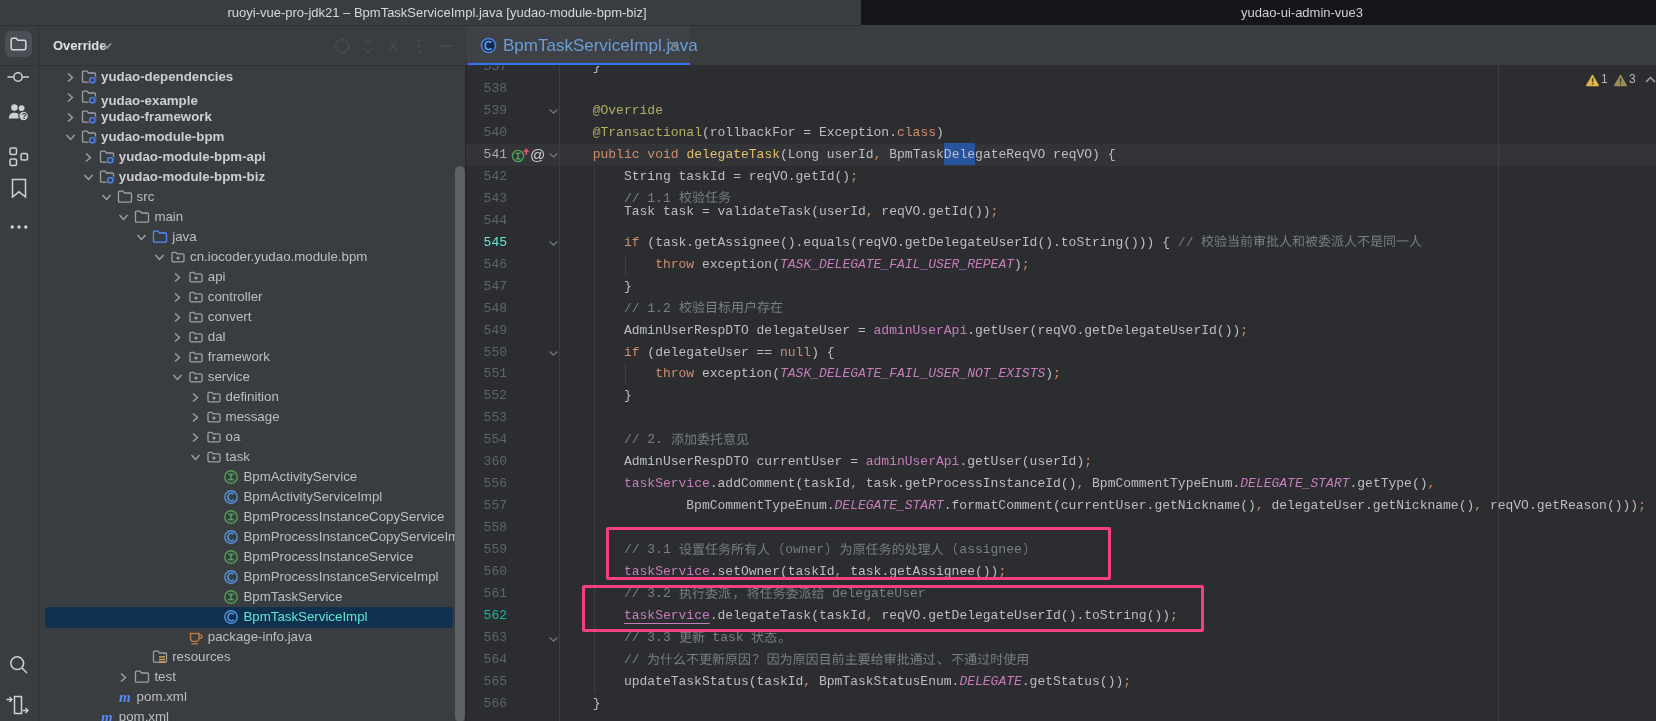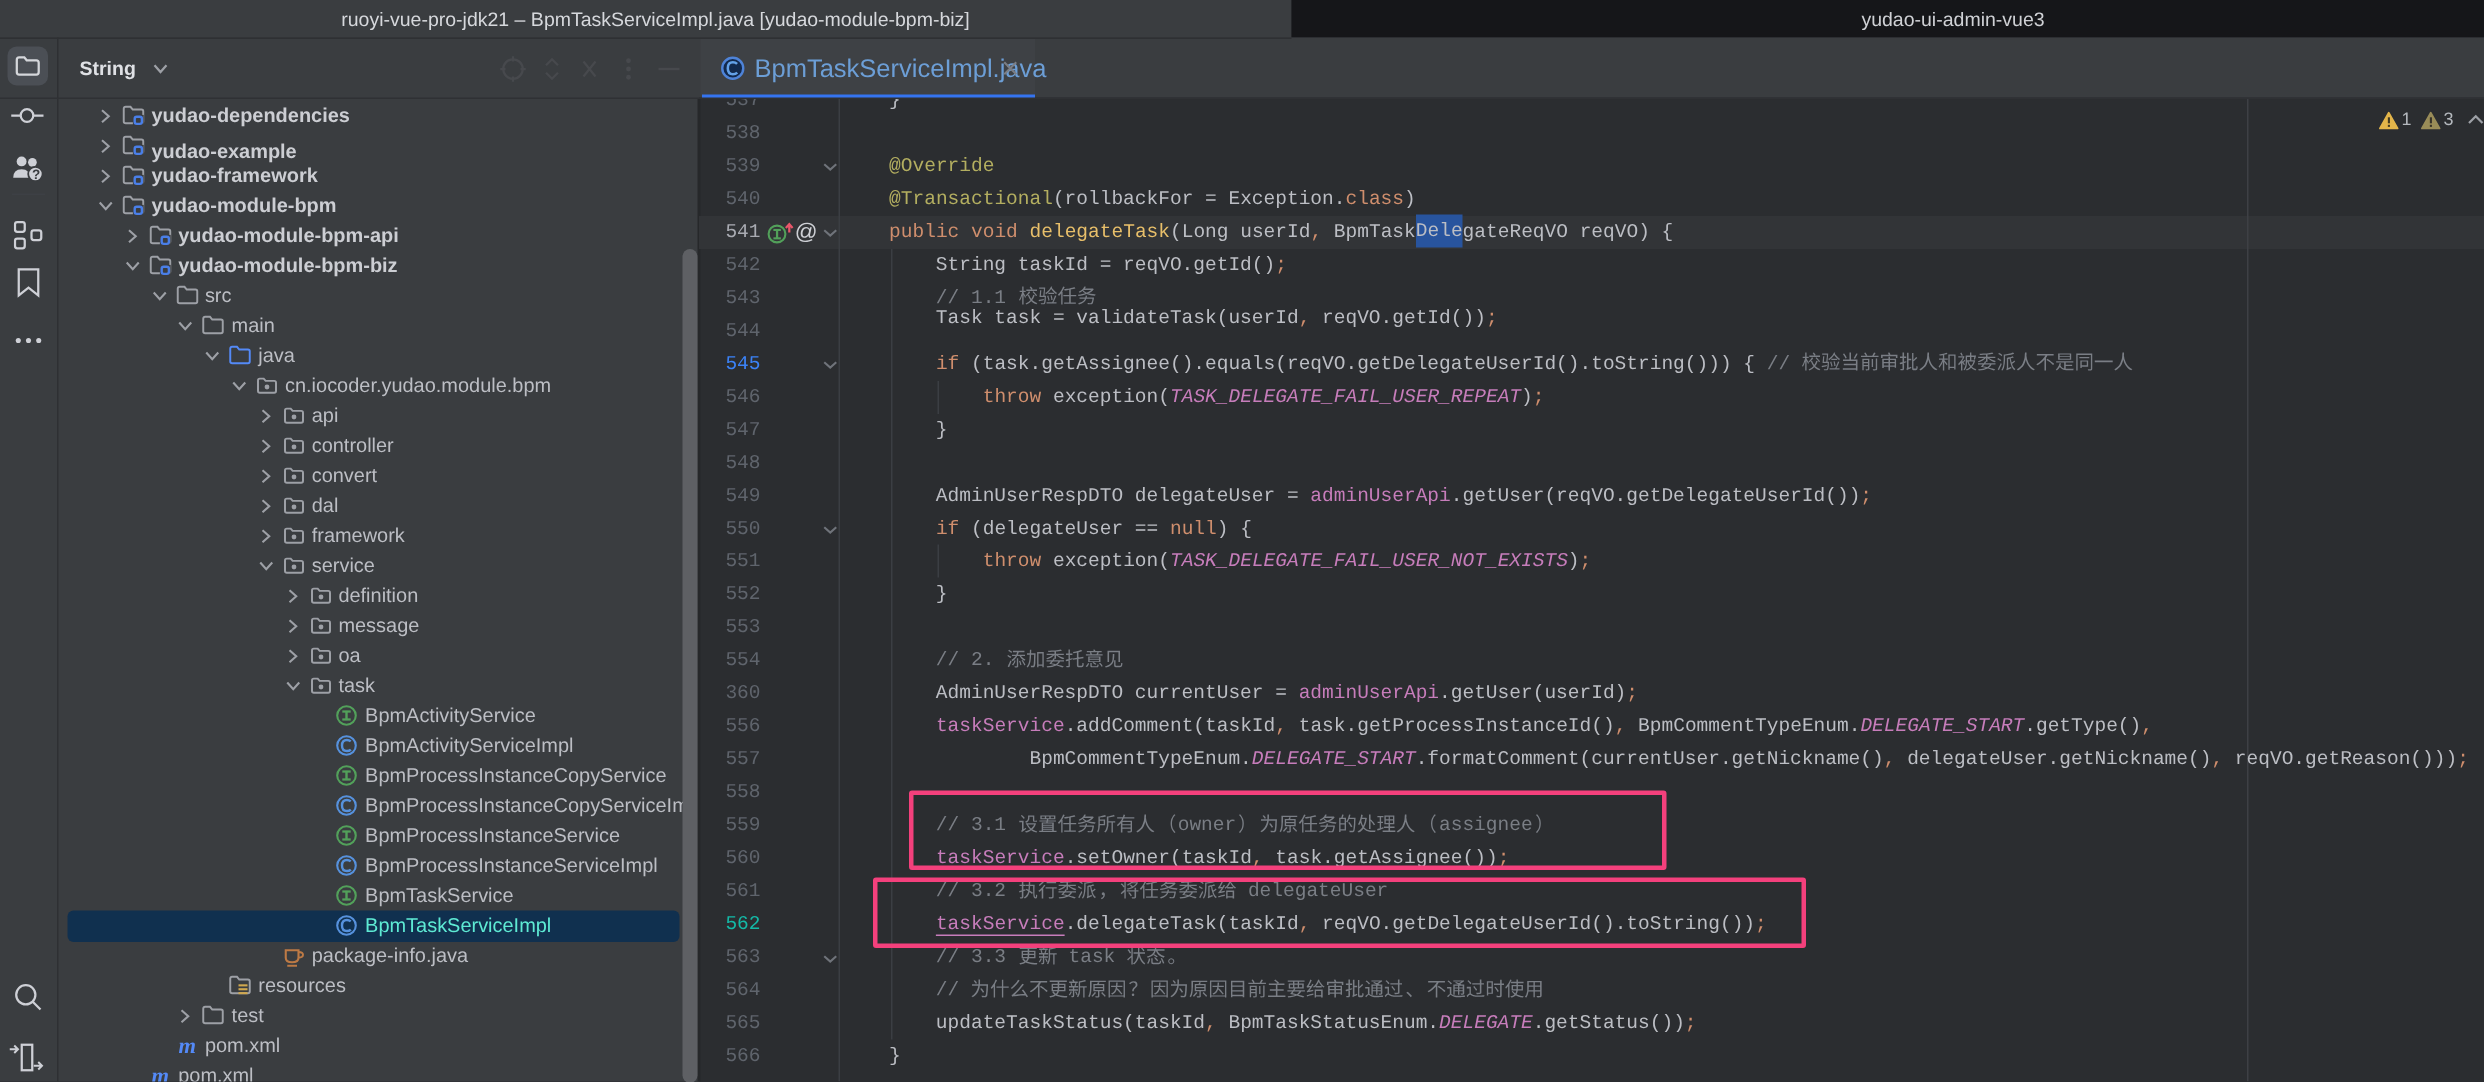--- a/index.html
+++ b/index.html
@@ -140,21 +140,21 @@
   </svg>
 <svg class="abs" style="left:9px;top:655px" width="20" height="20" viewBox="0 0 20 20">
     <circle cx="8.2" cy="8.2" r="6.4" fill="none" stroke="#ced0d6" stroke-width="1.5"></circle>
     <path d="M13 13 L18 18" stroke="#ced0d6" stroke-width="1.5"></path>
   </svg>
 <svg class="abs" style="left:6px;top:694px" width="24" height="22" viewBox="0 0 24 22">
     <rect x="8.5" y="2.5" width="7" height="17" fill="none" stroke="#ced0d6" stroke-width="1.5"></rect>
     <path d="M0.5 5.5 L5.5 5.5 M3.5 3 L6 5.5 L3.5 8" stroke="#ced0d6" stroke-width="1.3" fill="none"></path>
     <path d="M16.5 16.5 L21.5 16.5 M19.5 14 L22 16.5 L19.5 19" stroke="#ced0d6" stroke-width="1.3" fill="none"></path>
   </svg>
-<div class="abs" id="ptitle">String</div>
+<div class="abs" id="ptitle">Override</div>
 <svg class="abs" style="left:101px;top:41px" width="12" height="10" viewBox="0 0 12 10">
     <path d="M2 2.5 L6 7 L10 2.5" stroke="#9da0a6" stroke-width="1.5" fill="none"></path>
   </svg>
 <svg class="abs" style="left:333px;top:37px" width="122" height="18" viewBox="0 0 122 18">
 <circle cx="9" cy="9" r="6.5" fill="none" stroke="#47494d" stroke-width="1.5"></circle>
     <path d="M9 0.5 L9 4 M9 14 L9 17.5 M0.5 9 L4 9 M14 9 L17.5 9" stroke="#47494d" stroke-width="1.5"></path>
 <path d="M31 6.5 L35 2.5 L39 6.5 M31 11.5 L35 15.5 L39 11.5" stroke="#47494d" stroke-width="1.5" fill="none"></path>
 <path d="M56 4 L64 14 M64 4 L56 14" stroke="#47494d" stroke-width="1.5"></path>
 <circle cx="86" cy="3.5" r="1.6" fill="#47494d"></circle>
     <circle cx="86" cy="9" r="1.6" fill="#47494d"></circle>
@@ -439,21 +439,21 @@
 <div class="cl" style="top:99.7px">        String taskId = reqVO.getId()<span class="p">;</span></div>
 <div class="ln" style="top:121.7px;color:#5f646c">543</div>
 <div class="cl" style="top:121.7px"><span class="g">        // 1.1 </span><svg class="cj" width="52.0" height="17" fill="#7a7e85">
         <use href="#u6821" x="0.0" y="13"></use>
         <use href="#u9a8c" x="13.0" y="13"></use>
         <use href="#u4efb" x="26.0" y="13"></use>
         <use href="#u52a1" x="39.0" y="13"></use>
       </svg></div>
 <div class="ln" style="top:143.7px;color:#5f646c">544</div>
 <div class="cl" style="top:135px">        Task task = validateTask(userId<span class="p">,</span> reqVO.getId())<span class="p">;</span></div>
-<div class="ln" style="top:165.6px;color:#3b82f6">545</div>
+<div class="ln" style="top:165.6px;color:#5eead4">545</div>
 <div class="cl" style="top:165.6px">        <span class="k">if</span> (task.getAssignee().equals(reqVO.getDelegateUserId().toString())) { <span class="g">// </span><svg class="cj" width="221.0" height="17" fill="#7a7e85">
         <use href="#u6821" x="0.0" y="13"></use>
         <use href="#u9a8c" x="13.0" y="13"></use>
         <use href="#u5f53" x="26.0" y="13"></use>
         <use href="#u524d" x="39.0" y="13"></use>
         <use href="#u5ba1" x="52.0" y="13"></use>
         <use href="#u6279" x="65.0" y="13"></use>
         <use href="#u4eba" x="78.0" y="13"></use>
         <use href="#u548c" x="91.0" y="13"></use>
         <use href="#u88ab" x="104.0" y="13"></use>
@@ -464,20 +464,30 @@
         <use href="#u662f" x="169.0" y="13"></use>
         <use href="#u540c" x="182.0" y="13"></use>
         <use href="#u4e00" x="195.0" y="13"></use>
         <use href="#u4eba" x="208.0" y="13"></use>
       </svg></div>
 <div class="ln" style="top:187.6px;color:#5f646c">546</div>
 <div class="cl" style="top:187.6px">            <span class="k">throw</span> <span class="i">exception</span>(<span class="c">TASK_DELEGATE_FAIL_USER_REPEAT</span>)<span class="p">;</span></div>
 <div class="ln" style="top:209.6px;color:#5f646c">547</div>
 <div class="cl" style="top:209.6px">        }</div>
 <div class="ln" style="top:231.5px;color:#5f646c">548</div>
+<div class="cl" style="top:231.5px"><span class="g">        // 1.2 </span><svg class="cj" width="104.0" height="17" fill="#7a7e85">
+        <use href="#u6821" x="0.0" y="13"></use>
+        <use href="#u9a8c" x="13.0" y="13"></use>
+        <use href="#u76ee" x="26.0" y="13"></use>
+        <use href="#u6807" x="39.0" y="13"></use>
+        <use href="#u7528" x="52.0" y="13"></use>
+        <use href="#u6237" x="65.0" y="13"></use>
+        <use href="#u5b58" x="78.0" y="13"></use>
+        <use href="#u5728" x="91.0" y="13"></use>
+      </svg></div>
 <div class="ln" style="top:253.5px;color:#5f646c">549</div>
 <div class="cl" style="top:253.5px">        AdminUserRespDTO delegateUser = <span class="f">adminUserApi</span>.getUser(reqVO.getDelegateUserId())<span class="p">;</span></div>
 <div class="ln" style="top:275.5px;color:#5f646c">550</div>
 <div class="cl" style="top:275.5px">        <span class="k">if</span> (delegateUser == <span class="k">null</span>) {</div>
 <div class="ln" style="top:297.4px;color:#5f646c">551</div>
 <div class="cl" style="top:297.4px">            <span class="k">throw</span> <span class="i">exception</span>(<span class="c">TASK_DELEGATE_FAIL_USER_NOT_EXISTS</span>)<span class="p">;</span></div>
 <div class="ln" style="top:319.4px;color:#5f646c">552</div>
 <div class="cl" style="top:319.4px">        }</div>
 <div class="ln" style="top:341.3px;color:#5f646c">553</div>
 <div class="cl" style="top:341.3px"></div>

